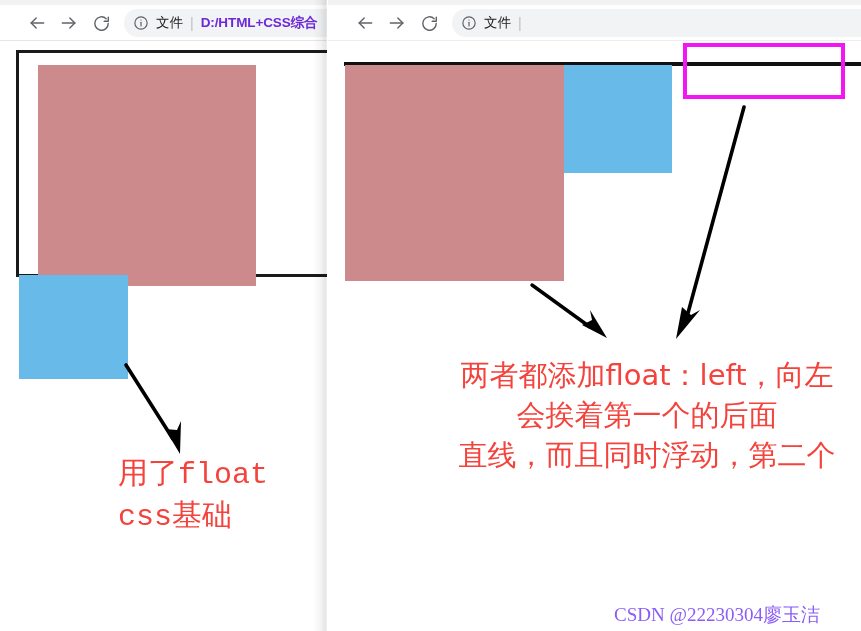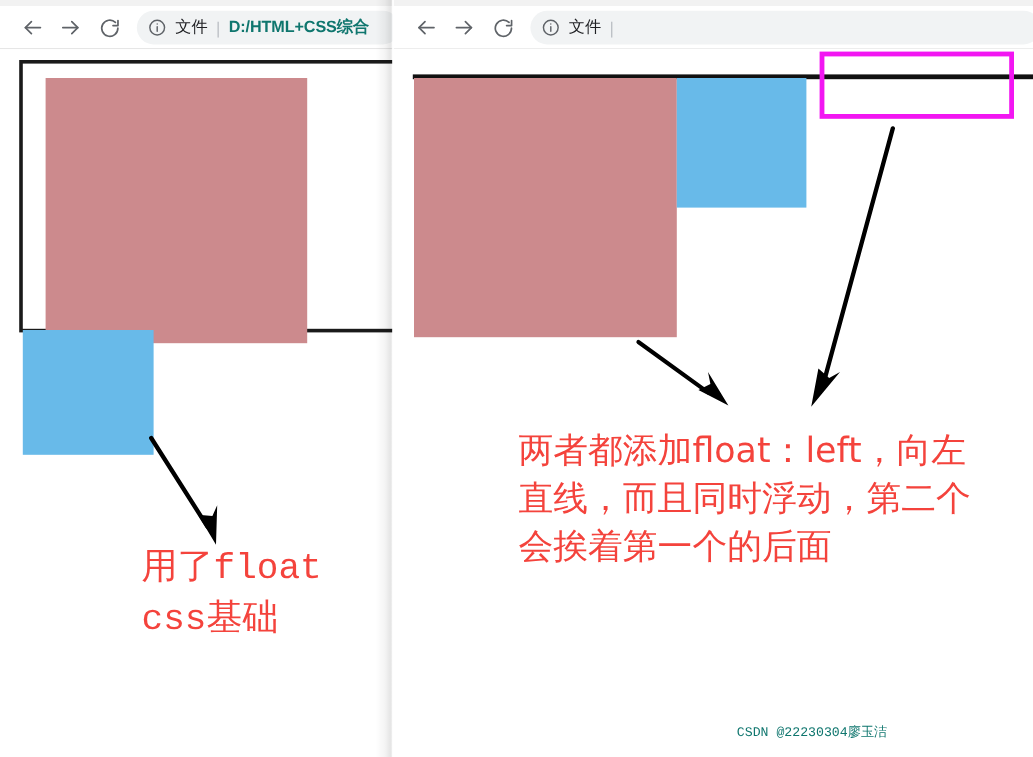--- a/index.html
+++ b/index.html
@@ -32,21 +32,21 @@
   }
   .tabstrip {
     position: absolute;
     left: 0; top: 0;
     width: 100%; height: 5px;
     background: #f1f3f4;
   }
   #left-window .tabstrip { background: #f2f2f2; }
   .nav-row {
     position: absolute;
-    left: 6px; top: 5px;
+    left: 16px; top: 5px;
     height: 36px; width: 100%;
     display: flex; align-items: center;
   }
   .nav-btn {
     width: 30px; height: 30px;
     display: flex; align-items: center; justify-content: center;
     color: #5f6368;
     flex: none;
   }
   .nav-btn svg { display: block; }
@@ -78,21 +78,21 @@
     flex: none;
   }
   .omni-sep {
     margin: 0 7px;
     color: #bdc1c6;
     font-size: 14px;
     flex: none;
   }
   .omni-url {
     font-size: 13.5px;
-    color: #0f766e;
+    color: #6d28d9;
     white-space: nowrap;
     overflow: hidden;
     flex: 1 1 auto;
     font-weight: 600;
     letter-spacing: -0.1px;
   }
 
   .viewport {
     position: absolute;
     left: 0; top: 41px;
@@ -194,29 +194,29 @@
   #right-caption {
     position: absolute;
     left: 104px; top: 314px;
     width: 430px;
     color: #f4433c;
     font-size: 29px;
     line-height: 40px;
     font-family: "DejaVu Sans", sans-serif;
     letter-spacing: 0px;
   }
-  #right-caption .cl { display: block; white-space: nowrap; }
+  #right-caption .cl { display: block; white-space: nowrap; text-align: center; }
 
   #watermark {
     position: absolute;
     left: 614px; top: 602px;
-    color: #0f766e;
-    font-size: 11px;
+    color: #8b5cf6;
+    font-size: 19px;
     white-space: nowrap;
-    font-family: Liberation Mono, monospace;
+    font-family: Liberation Serif, serif;
   }
 </style>
 </head>
 <body>
 
 <div id="screen">
 
   <div id="left-window">
 
     <div class="chrome-bar">
@@ -337,21 +337,21 @@
 
       <div id="right-arrow-2">
         <svg width="90" height="240" viewBox="0 0 90 240">
           <path d="M76,4 L20,210" stroke="#000000" stroke-width="3.6" fill="none" stroke-linecap="round"></path>
           <path d="M8,236 L14,204 L23,212 L32,207 Z" fill="#000000"></path>
         </svg>
       </div>
 
       <div id="right-caption">
         <span class="cl">两者都添加float：left，向左</span>
+        <span class="cl">会挨着第一个的后面</span>
         <span class="cl">直线，而且同时浮动，第二个</span>
-        <span class="cl">会挨着第一个的后面</span>
       </div>
     </div>
   </div>
 
   <div id="watermark">CSDN @22230304廖玉洁</div>
 
 </div>
 
 </body></html>

